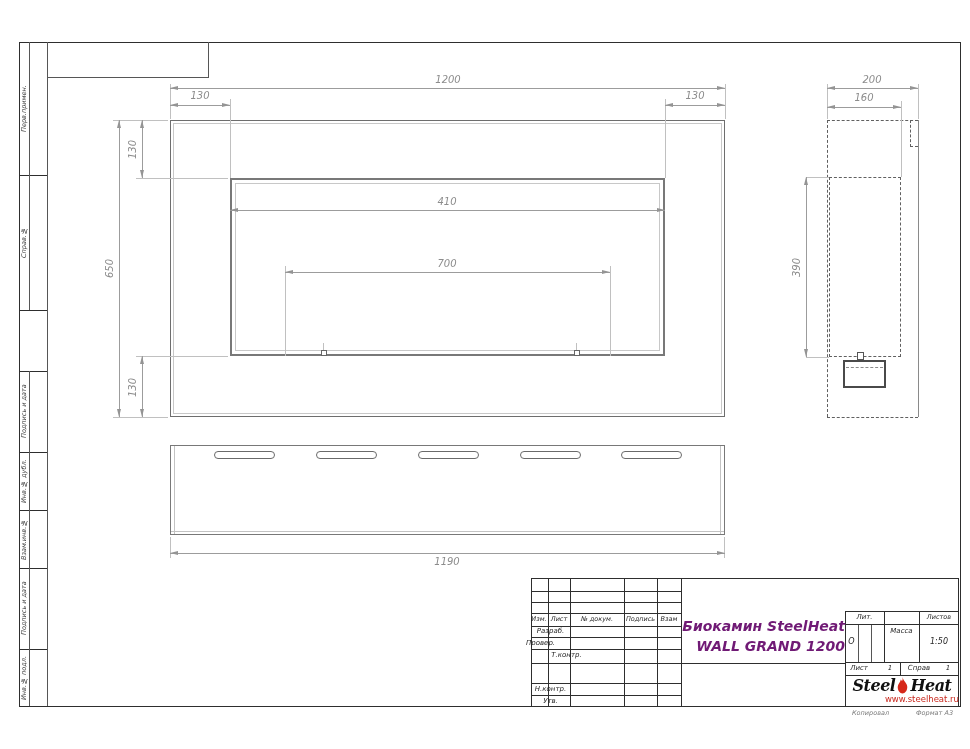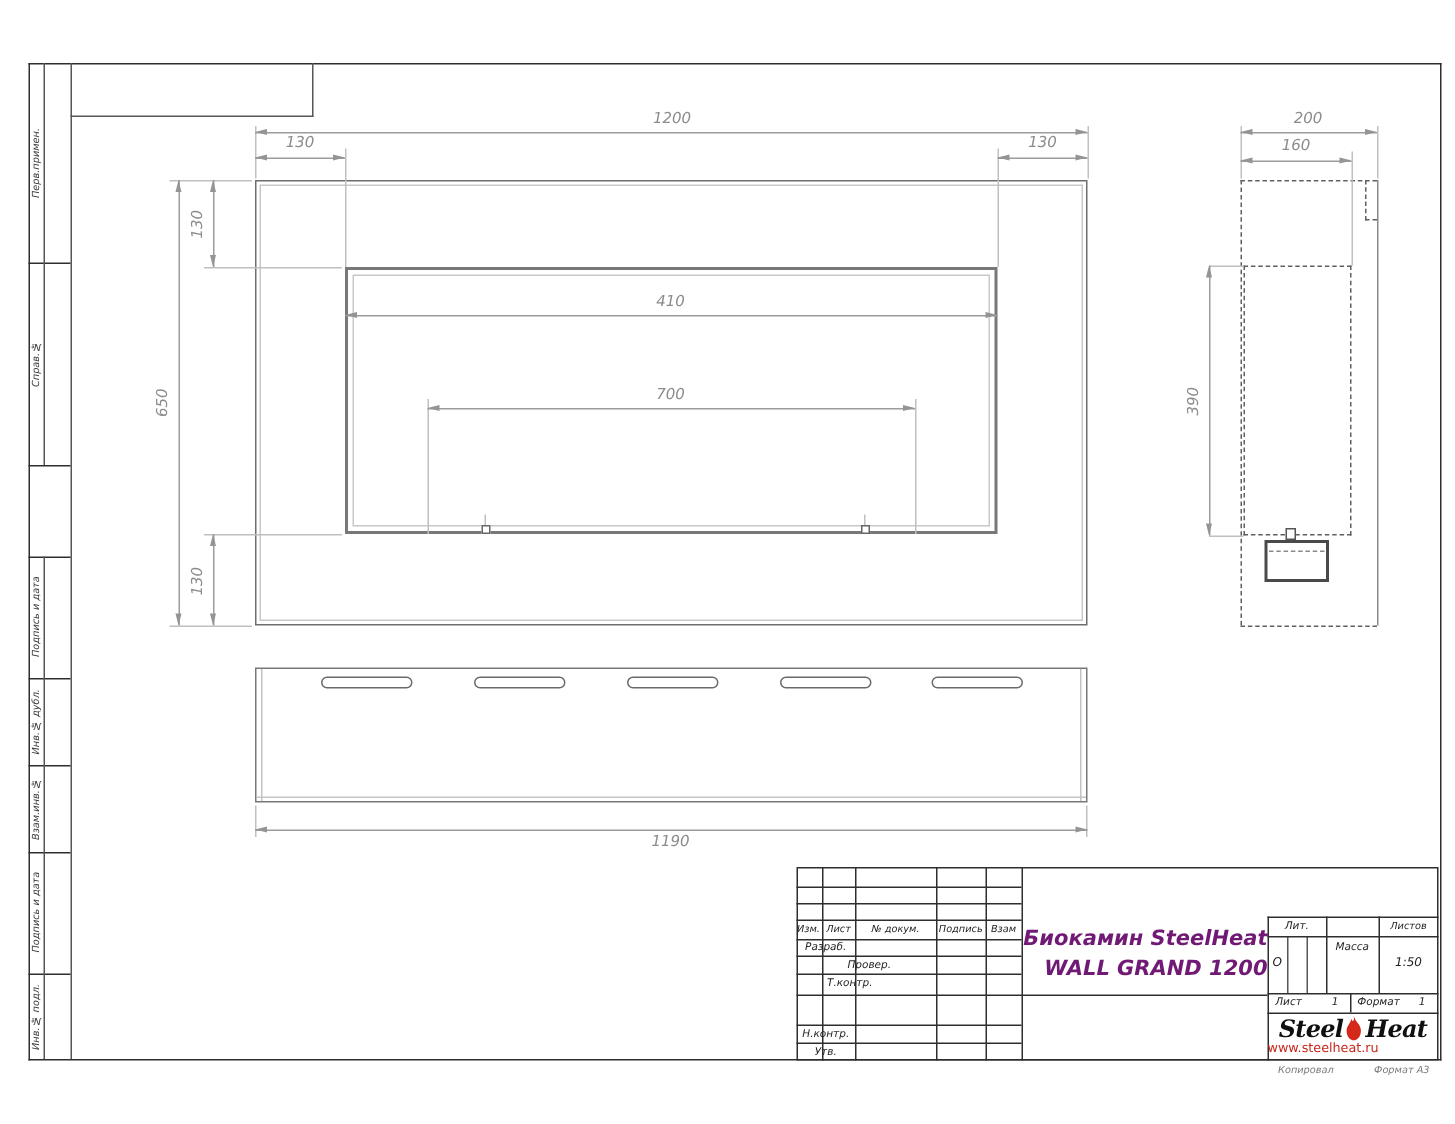--- a/index.html
+++ b/index.html
@@ -35,21 +35,21 @@
   .vts{position:absolute;width:1px;background:#565656}
   
   .tb{position:absolute;font:italic 7px "DejaVu Sans",sans-serif;color:#1f1f1f;text-align:center;line-height:1.1;white-space:nowrap}
   
   .sl{position:absolute;font:italic 6.5px "DejaVu Sans",sans-serif;color:#3a3a3a;writing-mode:vertical-rl;
       transform:rotate(180deg);display:flex;align-items:center;justify-content:center;white-space:nowrap}
   .slot{position:absolute;height:8px;width:61px;border:1px solid #6a6a6a;border-radius:4px;background:#fff;box-sizing:border-box}
   .mark{position:absolute;width:6px;height:6px;border:1px solid #666;background:#fff;box-sizing:border-box}
   .title-line{position:absolute;font:italic 600 14px "DejaVu Sans",sans-serif;color:#701a75;text-align:right;white-space:nowrap}
   .logo-word{font:italic 700 16px "DejaVu Serif",serif;color:#101010;letter-spacing:-.5px}
-  .logo-url{position:absolute;font:8.5px "DejaVu Sans",sans-serif;color:#c8271c;text-align:left;white-space:nowrap}
+  .logo-url{position:absolute;font:8.5px "DejaVu Sans",sans-serif;color:#c8271c;text-align:right;white-space:nowrap}
   .foot{position:absolute;font:italic 6.5px "DejaVu Sans",sans-serif;color:#7a7a7a;white-space:nowrap}
 </style>
 </head>
 <body>
 
 <div id="sheet">
 
   <div class="vt" style="left:19px;top:42px;height:665px"></div>
   <div class="vt" style="left:960px;top:42px;height:665px"></div>
   <div class="ht" style="left:19px;top:42px;width:942px"></div>
@@ -211,37 +211,37 @@
   <div class="ht" style="left:845px;top:662px;width:114px"></div>
   <div class="ht" style="left:845px;top:675px;width:114px"></div>
 
   <div class="tb" style="left:528px;top:616px;width:22px;font-size:6.5px">Изм.</div>
   <div class="tb" style="left:548px;top:616px;width:22px;font-size:6.5px">Лист</div>
   <div class="tb" style="left:570px;top:616px;width:54px;font-size:6.5px">№ докум.</div>
   <div class="tb" style="left:624px;top:616px;width:33px;font-size:6.5px">Подпись</div>
   <div class="tb" style="left:657px;top:616px;width:24px;font-size:6.5px">Взам</div>
 
   <div class="tb" style="left:531px;top:628px;width:39px">Разраб.</div>
-  <div class="tb" style="left:560px;top:640px;width:39px">Провер.</div>
+  <div class="tb" style="left:521px;top:640px;width:39px">Провер.</div>
   <div class="tb" style="left:547px;top:652px;width:39px">Т.контр.</div>
   <div class="tb" style="left:531px;top:686px;width:39px">Н.контр.</div>
   <div class="tb" style="left:531px;top:698px;width:39px">Утв.</div>
 
   <div class="title-line" style="left:681px;top:618px;width:164px">Биокамин SteelHeat</div>
   <div class="title-line" style="left:681px;top:638px;width:164px">WALL GRAND 1200</div>
 
   <div class="tb" style="left:845px;top:614px;width:39px">Лит.</div>
   <div class="tb" style="left:884px;top:628px;width:35px">Масса</div>
   <div class="tb" style="left:919px;top:614px;width:40px;font-size:6.5px">Листов</div>
   <div class="tb" style="left:845px;top:638px;width:13px;font-size:8px">О</div>
   <div class="tb" style="left:919px;top:638px;width:40px;font-size:8px">1:50</div>
 
   <div class="tb" style="left:847px;top:665px;width:24px">Лист</div>
   <div class="tb" style="left:884px;top:665px;width:12px">1</div>
-  <div class="tb" style="left:904px;top:665px;width:30px">Формат</div>
+  <div class="tb" style="left:904px;top:665px;width:30px">Справ</div>
   <div class="tb" style="left:941px;top:665px;width:14px">1</div>
 
   <div style="position:absolute;left:847px;top:676px;width:110px;height:19px;display:flex;align-items:center;justify-content:center;gap:1px">
     <span class="logo-word">Steel</span>
     <span style="display:inline-block;line-height:0">
       <svg width="13" height="17" viewBox="0 0 24 32">
           <path d="M12 0 C13.5 8 21 11 21 19 C21 26 17 31 12 31 C7 31 3 26 3 19 C3 13 8 10 9 4 C10.5 8 13 9 12 0 Z" fill="#d6281a"></path>
         </svg>
     </span>
     <span class="logo-word">Heat</span>

